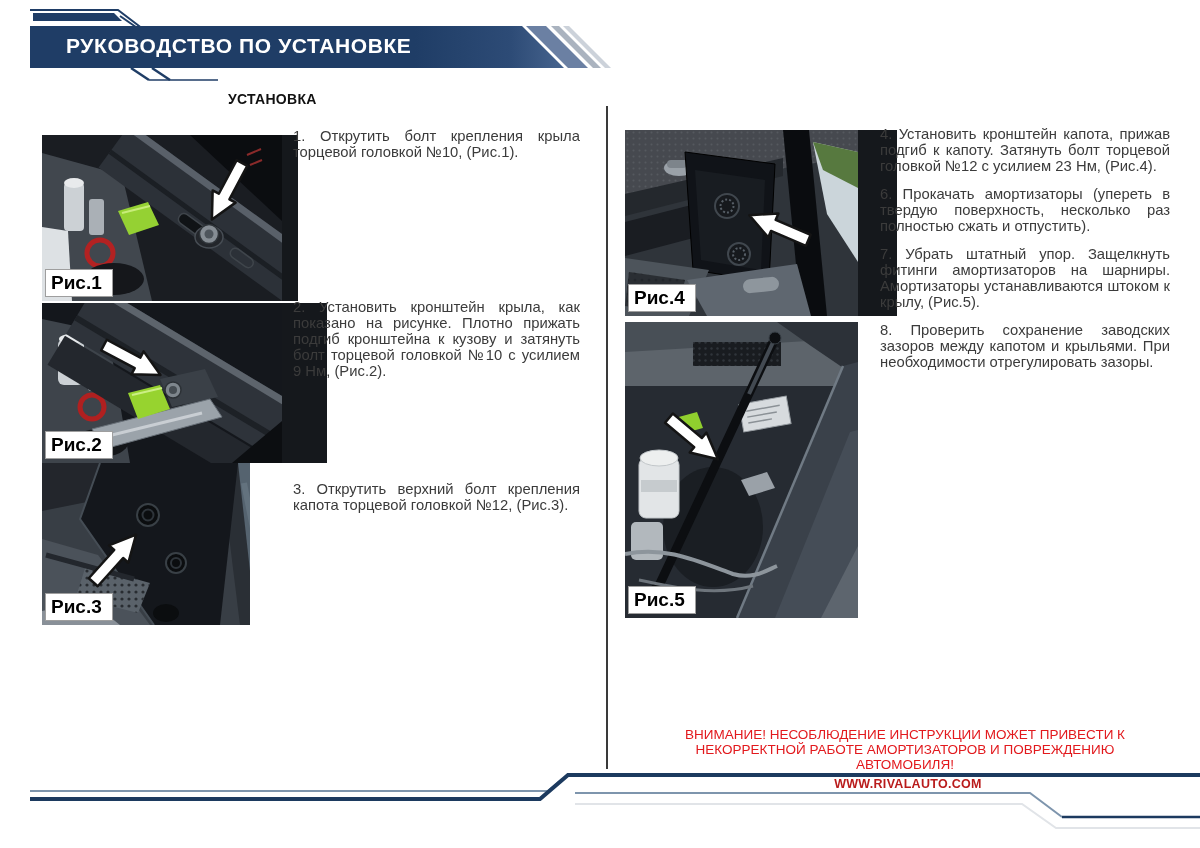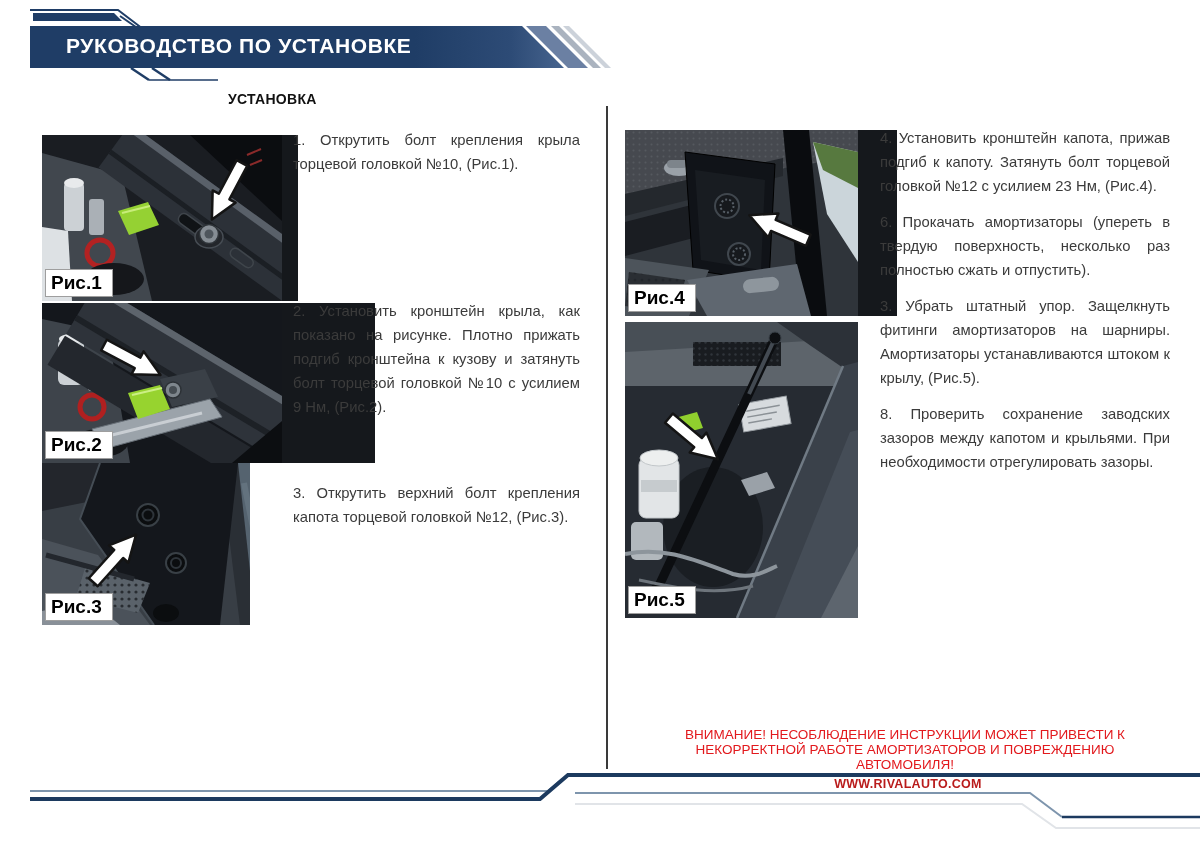--- a/index.html
+++ b/index.html
@@ -13,34 +13,34 @@
   .header-title{
     position:absolute;left:66px;top:34px;color:#ffffff;font-weight:700;
     font-size:21px;letter-spacing:.6px;white-space:nowrap;
   }
   .section-title{
     position:absolute;left:228px;top:91px;color:#111;font-weight:700;
     font-size:14px;letter-spacing:.3px;white-space:nowrap;
   }
   .divider{position:absolute;left:606px;top:106px;width:2px;height:663px;background:#3a3a3a;}
   .step{
-    position:absolute;margin:0;color:#3b3b3b;font-size:14.8px;line-height:24px;
+    position:absolute;margin:0;color:#3b3b3b;font-size:14.8px;line-height:16px;
     text-align:justify;
   }
   .rcol{position:absolute;left:880px;top:126px;width:290px;}
   .rcol .step{position:static;margin:0 0 12px 0;}
   .photo{position:absolute;overflow:hidden;background:#15181c;}
   .photo svg{position:absolute;left:0;top:0;display:block;}
   .figlabel{
     position:absolute;left:3px;bottom:4px;background:#ffffff;color:#000;
     font-weight:700;font-size:19px;line-height:25px;padding:0 10px 1px 5px;
     border:1px solid #9e9e9e;white-space:nowrap;
   }
   .fig1{left:42px;top:135px;width:240px;height:166px;padding-left:16px;}
-  .fig2{left:42px;top:303px;width:285px;height:160px;padding-left:48px;}
+  .fig2{left:42px;top:303px;width:285px;height:160px;}
   .fig3{left:42px;top:463px;width:208px;height:162px;}
   .fig4{left:625px;top:130px;width:233px;height:186px;padding-left:39px;}
   .fig5{left:625px;top:322px;width:233px;height:296px;}
   .warning{
     position:absolute;left:622px;top:727px;width:566px;text-align:center;
     color:#e2191d;font-weight:400;font-size:13.5px;line-height:15.2px;
   }
   .warning div{white-space:nowrap;}
   .site-url{
     position:absolute;left:768px;top:777px;width:280px;text-align:center;
@@ -270,21 +270,21 @@
     <div class="figlabel">Рис.5</div>
   </div>
 
   <p class="step" style="left:293px;top:128px;width:287px">1. Открутить болт крепления крыла торцевой головкой №10, (Рис.1).</p>
   <p class="step" style="left:293px;top:299px;width:287px">2. Установить кронштейн крыла, как показано на рисунке. Плотно прижать подгиб кронштейна к кузову и затянуть болт торцевой головкой №10 с усилием 9 Нм, (Рис.2).</p>
   <p class="step" style="left:293px;top:481px;width:287px">3. Открутить верхний болт крепления капота торцевой головкой №12, (Рис.3).</p>
 
   <div class="rcol">
     <p class="step">4. Установить кронштейн капота, прижав подгиб к капоту. Затянуть болт торцевой головкой №12 с усилием 23 Нм, (Рис.4).</p>
     <p class="step">6. Прокачать амортизаторы (упереть в твердую поверхность, несколько раз полностью сжать и отпустить).</p>
-    <p class="step">3. Убрать штатный упор. Защелкнуть фитинги амортизаторов на шарниры. Амортизаторы устанавливаются штоком к крылу, (Рис.5).</p>
+    <p class="step">7. Убрать штатный упор. Защелкнуть фитинги амортизаторов на шарниры. Амортизаторы устанавливаются штоком к крылу, (Рис.5).</p>
     <p class="step">8. Проверить сохранение заводских зазоров между капотом и крыльями. При необходимости отрегулировать зазоры.</p>
   </div>
 
   <div class="warning">
     <div>ВНИМАНИЕ! НЕСОБЛЮДЕНИЕ ИНСТРУКЦИИ МОЖЕТ ПРИВЕСТИ К</div>
     <div>НЕКОРРЕКТНОЙ РАБОТЕ АМОРТИЗАТОРОВ И ПОВРЕЖДЕНИЮ</div>
     <div>АВТОМОБИЛЯ!</div>
   </div>
 
   <svg class="footer-art" width="1200" height="80" viewBox="0 0 1200 80">

